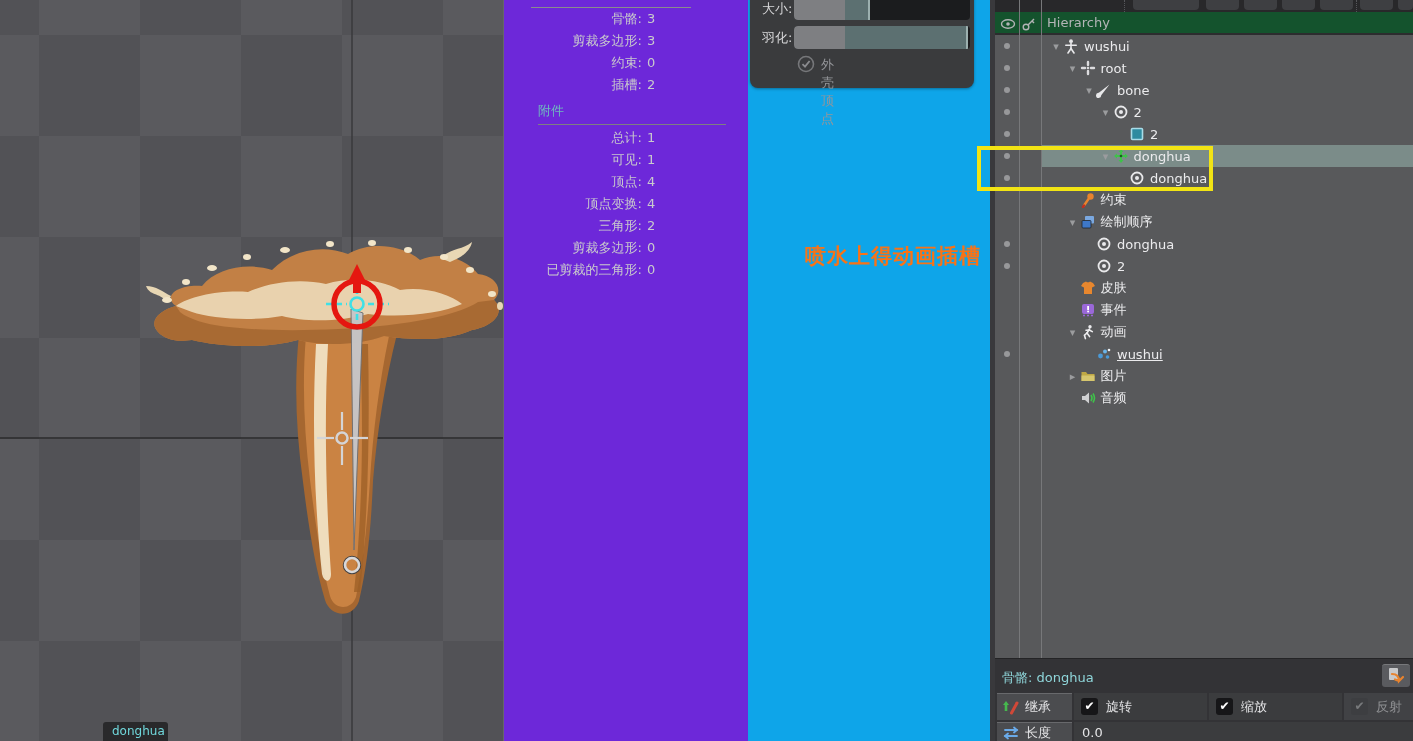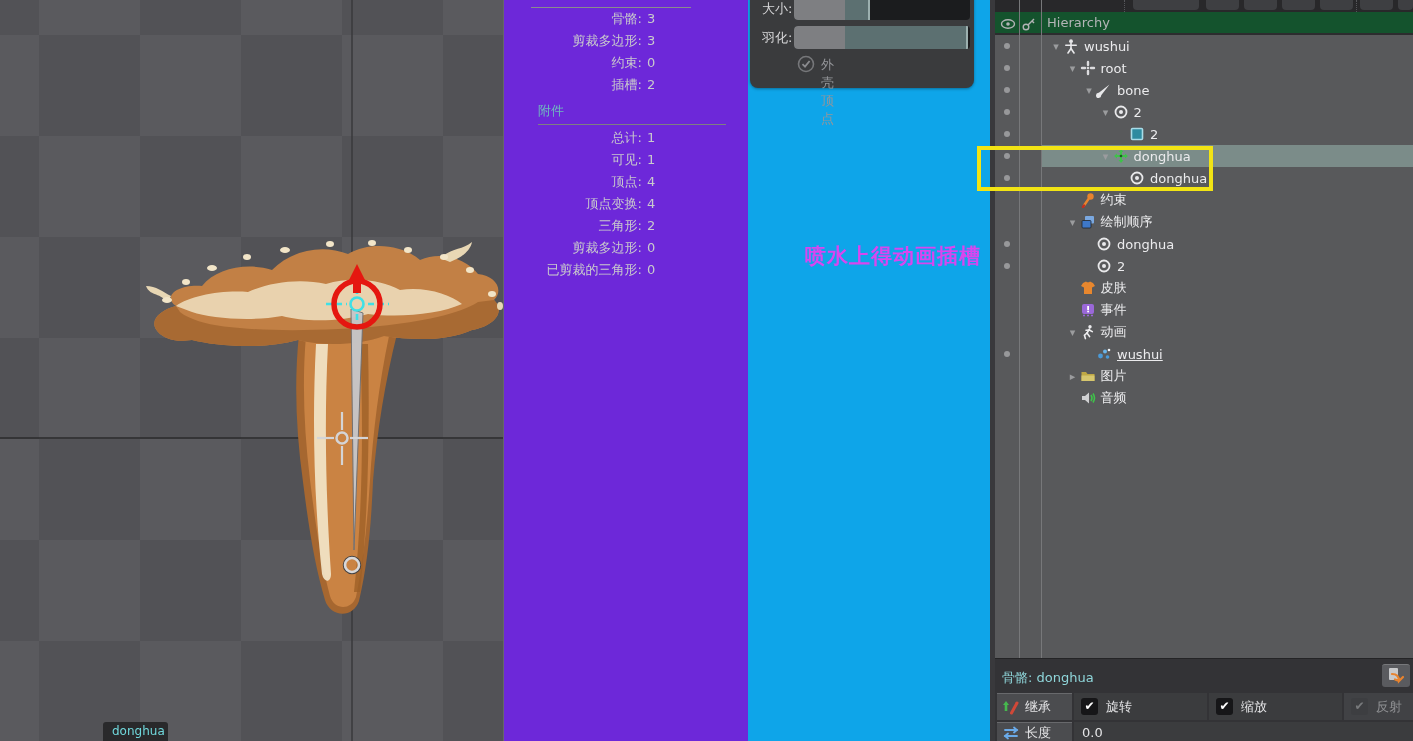--- a/index.html
+++ b/index.html
@@ -36,21 +36,21 @@
   .slider-row { position:absolute; left:0; width:224px; height:23px; color:#d8d8da; font-size:13px; }
   .slider-label { position:absolute; left:12px; top:3px; }
   .slider-track { position:absolute; left:44px; top:0; width:176px; height:23px;
     border-radius:4px; overflow:hidden; background:#1b1c1e; }
   .slider-box { position:absolute; left:0; top:0; width:51px; height:23px; background:#7e7f82; }
   .slider-fill { position:absolute; top:0; height:23px; background:#5c7071;
     border-right:2px solid #9cb0af; }
   #hull-row { position:absolute; left:0; top:64px; color:#95969a; font-size:13px; }
   #hull-check { position:absolute; left:47px; top:1px; }
   #hull-label { position:absolute; left:71px; top:2px; }
-  #annot-text { left:805px; top:242px; color:#d946ef; font-size:21px; font-weight:bold;
+  #annot-text { left:805px; top:242px; color:#f97316; font-size:21px; font-weight:bold;
     letter-spacing:1px; z-index:60; }
   #annot-rect { left:977px; top:146px; width:236px; height:45px;
     border:4px solid #f2e414; z-index:60; }
 
   
   #hier { left:995px; top:0; width:418px; height:741px; background:#58595b; }
   #hier-topstrip { left:0; top:0; width:418px; height:12px; background:#28282a; }
   .stub { position:absolute; top:-6px; height:16px; background:#3e3f42; border-radius:4px; }
   .stub-sep { position:absolute; top:0; height:12px; width:0;
     border-left:1px dotted #55565a; }

